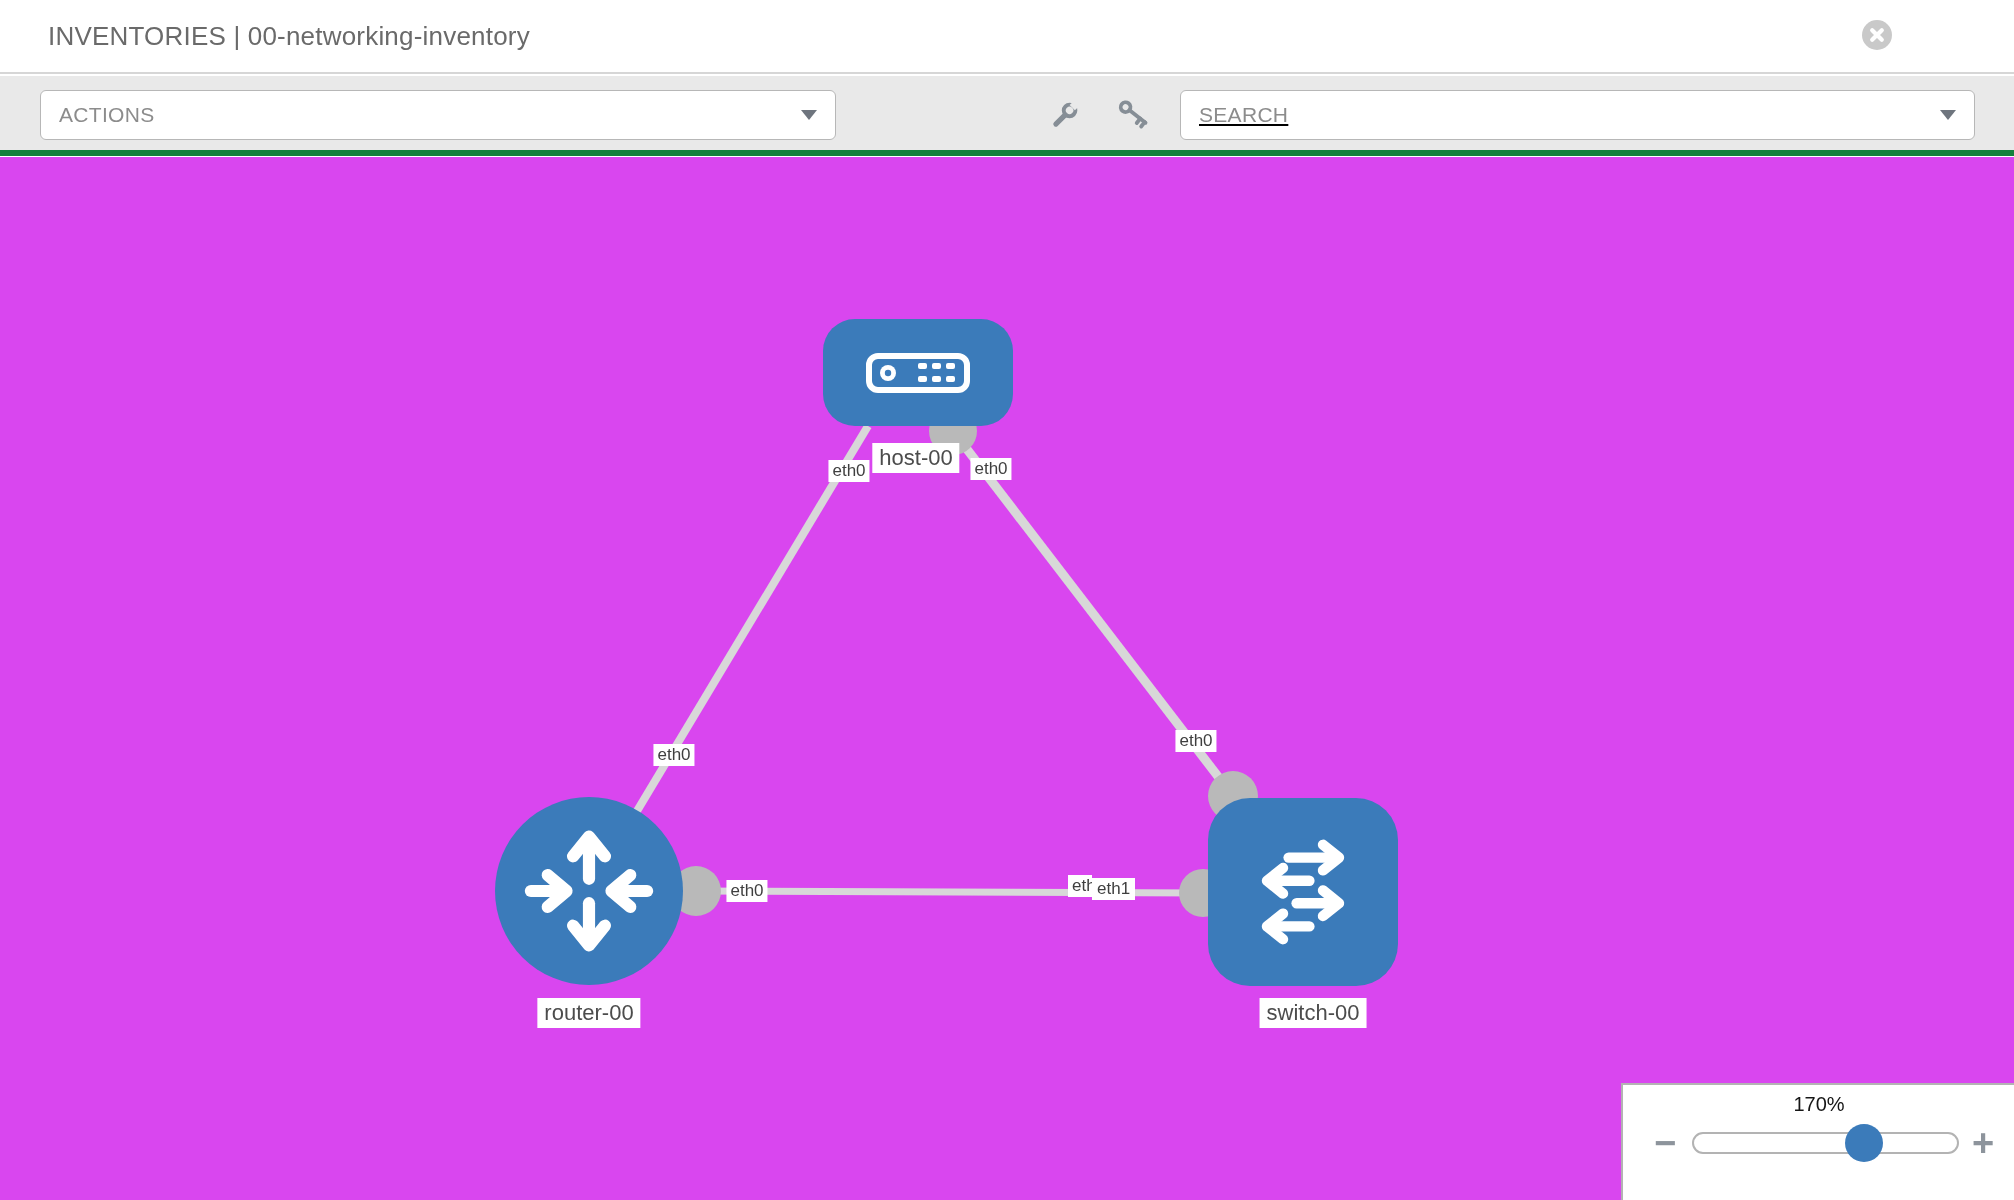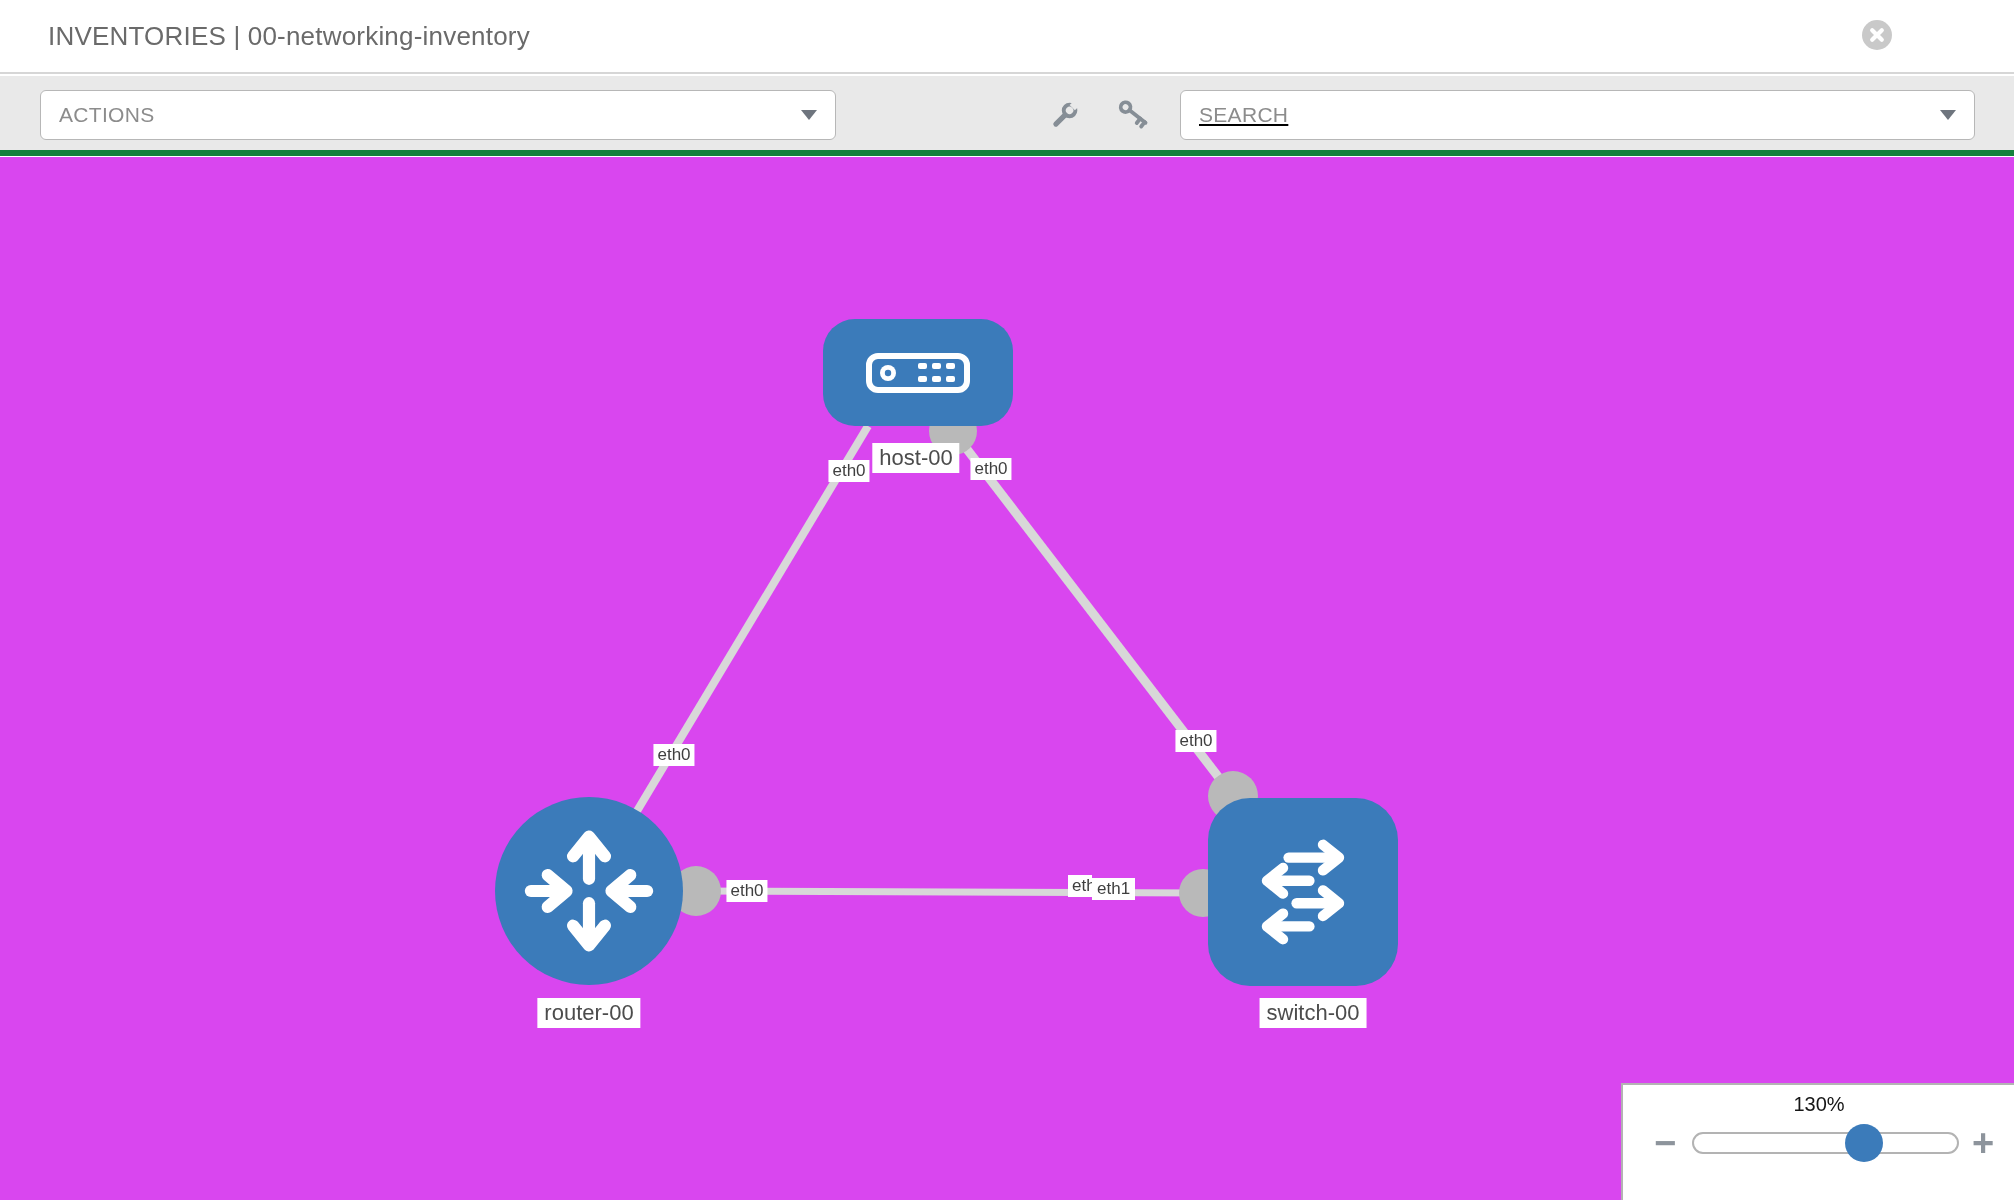--- a/index.html
+++ b/index.html
@@ -164,20 +164,20 @@
     <span class="lbl if-lbl" style="left:849px; top:314px;">eth0</span>
     <span class="lbl if-lbl" style="left:674px; top:598px;">eth0</span>
     <span class="lbl if-lbl" style="left:991px; top:312px;">eth0</span>
     <span class="lbl if-lbl" style="left:1196px; top:584px;">eth0</span>
     <span class="lbl if-lbl" style="left:747px; top:734px;">eth0</span>
     <span class="lbl if-frag" style="left:1068px; top:718px;">eth1</span>
     <span class="lbl if-front" style="left:1092px; top:721px;">eth1</span>
   </div>
 
   <div class="zoom-panel">
-    <div class="zoom-value">130%</div>
+    <div class="zoom-value">170%</div>
     <div class="zoom-minus">−</div>
     <div class="zoom-track"></div>
     <div class="zoom-thumb"></div>
     <div class="zoom-plus">+</div>
   </div>
 
 </div>
 
 </body></html>

